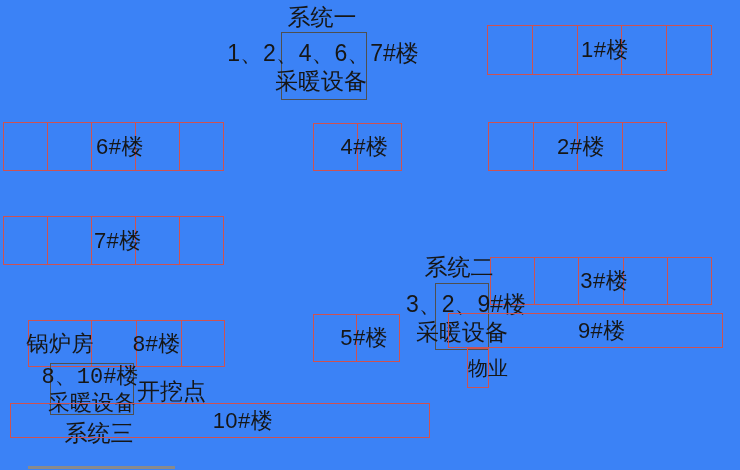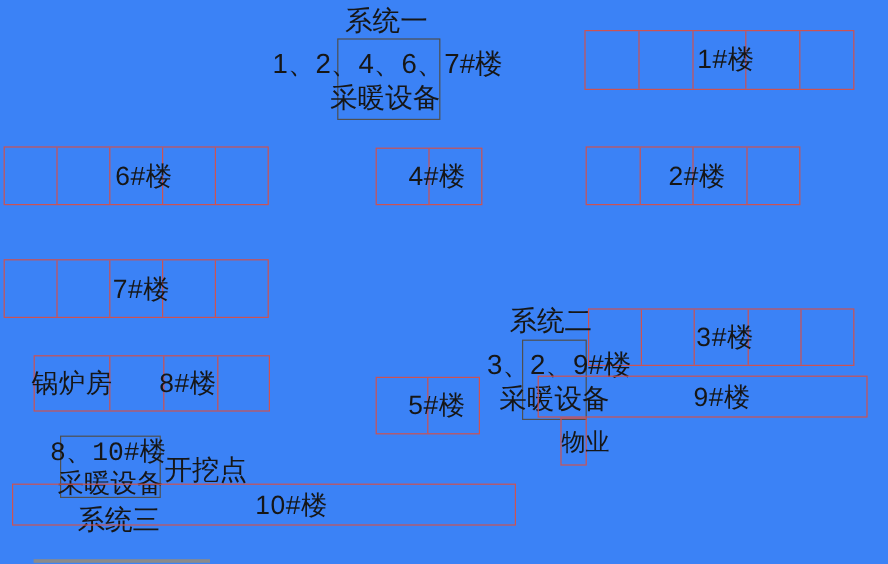--- a/index.html
+++ b/index.html
@@ -91,21 +91,21 @@
     <div class="cell"></div>
     <div class="lbl" style="left:51.5%;">3#楼</div>
   </div>
 
   <div class="txt t23 centered" style="left:459px;top:252px;">系统二</div>
 
   <div class="equip-box" style="left:435px;top:283px;width:54px;height:67px;"></div>
   <div class="txt t23 centered" style="left:466px;top:289px;">3、2、9#楼</div>
   <div class="txt t23 centered" style="left:462px;top:317px;">采暖设备</div>
 
-  <div class="bldg" style="left:28px;top:296px;width:197px;height:47px;">
+  <div class="bldg" style="left:28px;top:320px;width:197px;height:47px;">
     <div class="cell" style="flex:0 0 62px;"></div>
     <div class="cell" style="flex:0 0 45px;"></div>
     <div class="cell" style="flex:0 0 45px;"></div>
     <div class="cell"></div>
     <div class="lbl" style="left:16%;">锅炉房</div>
     <div class="lbl" style="left:65.5%;">8#楼</div>
   </div>
 
   <div class="bldg" style="left:313px;top:314px;width:87px;height:48px;">
     <div class="cell"></div>

